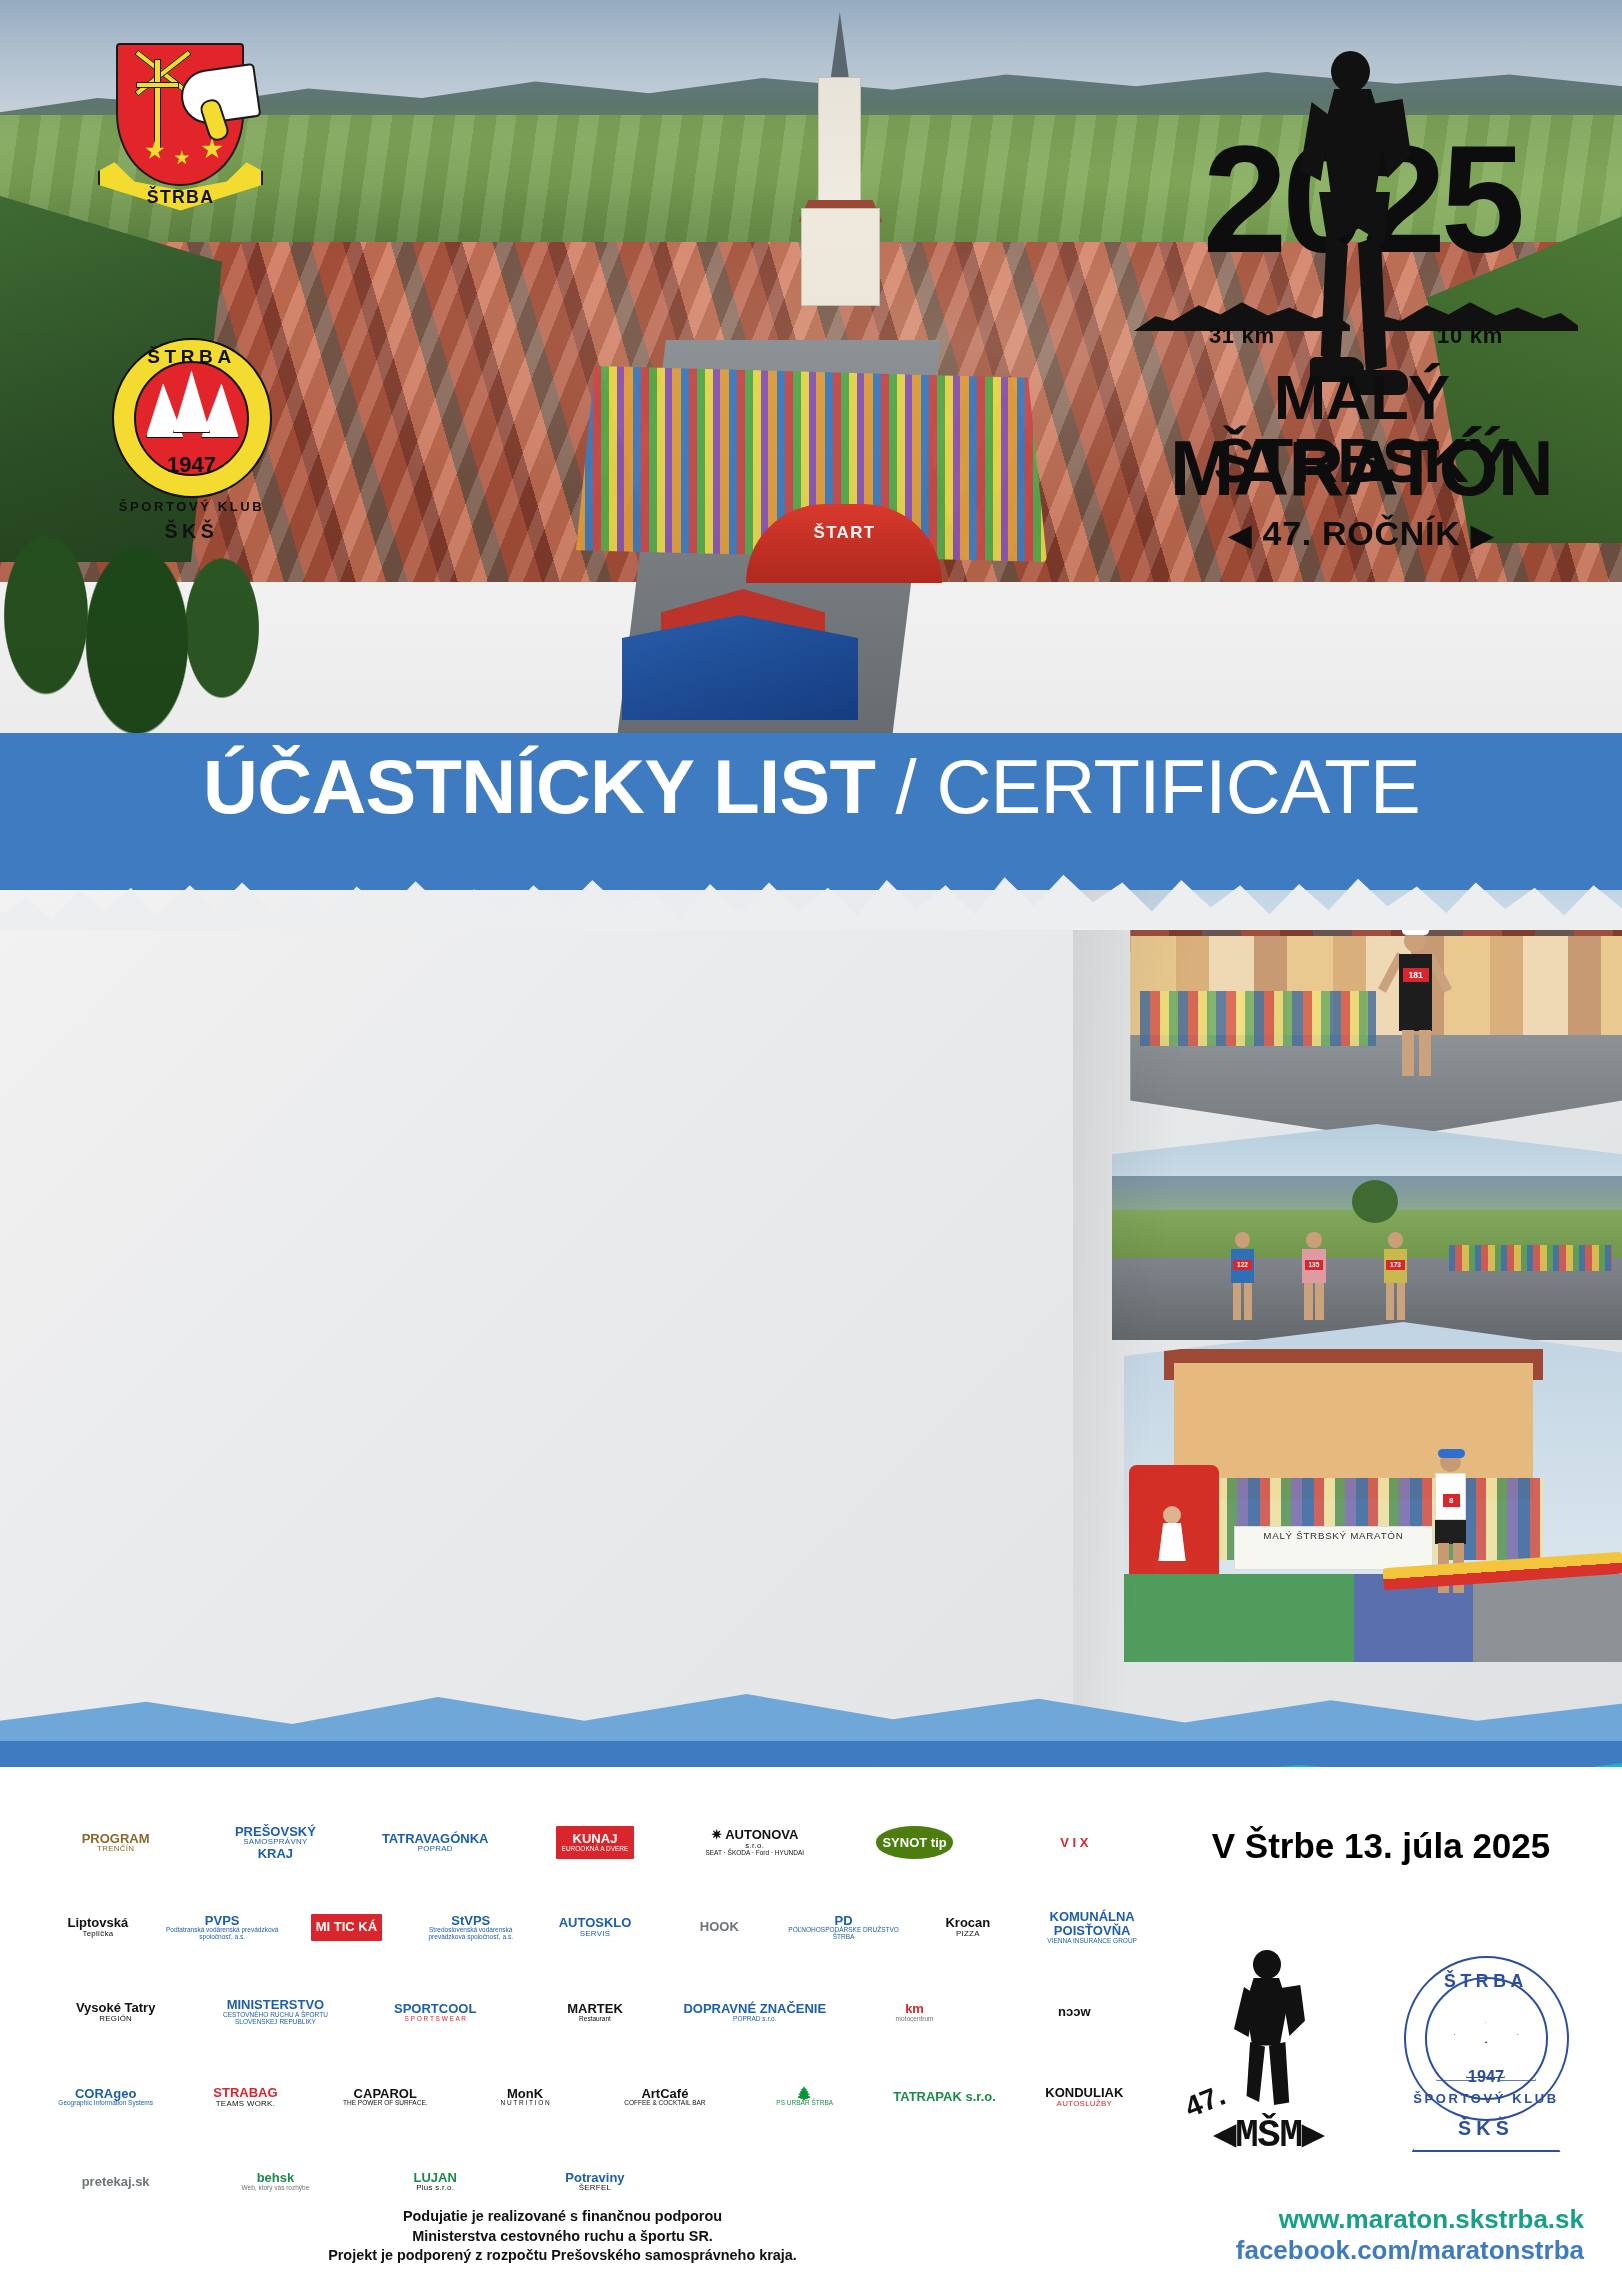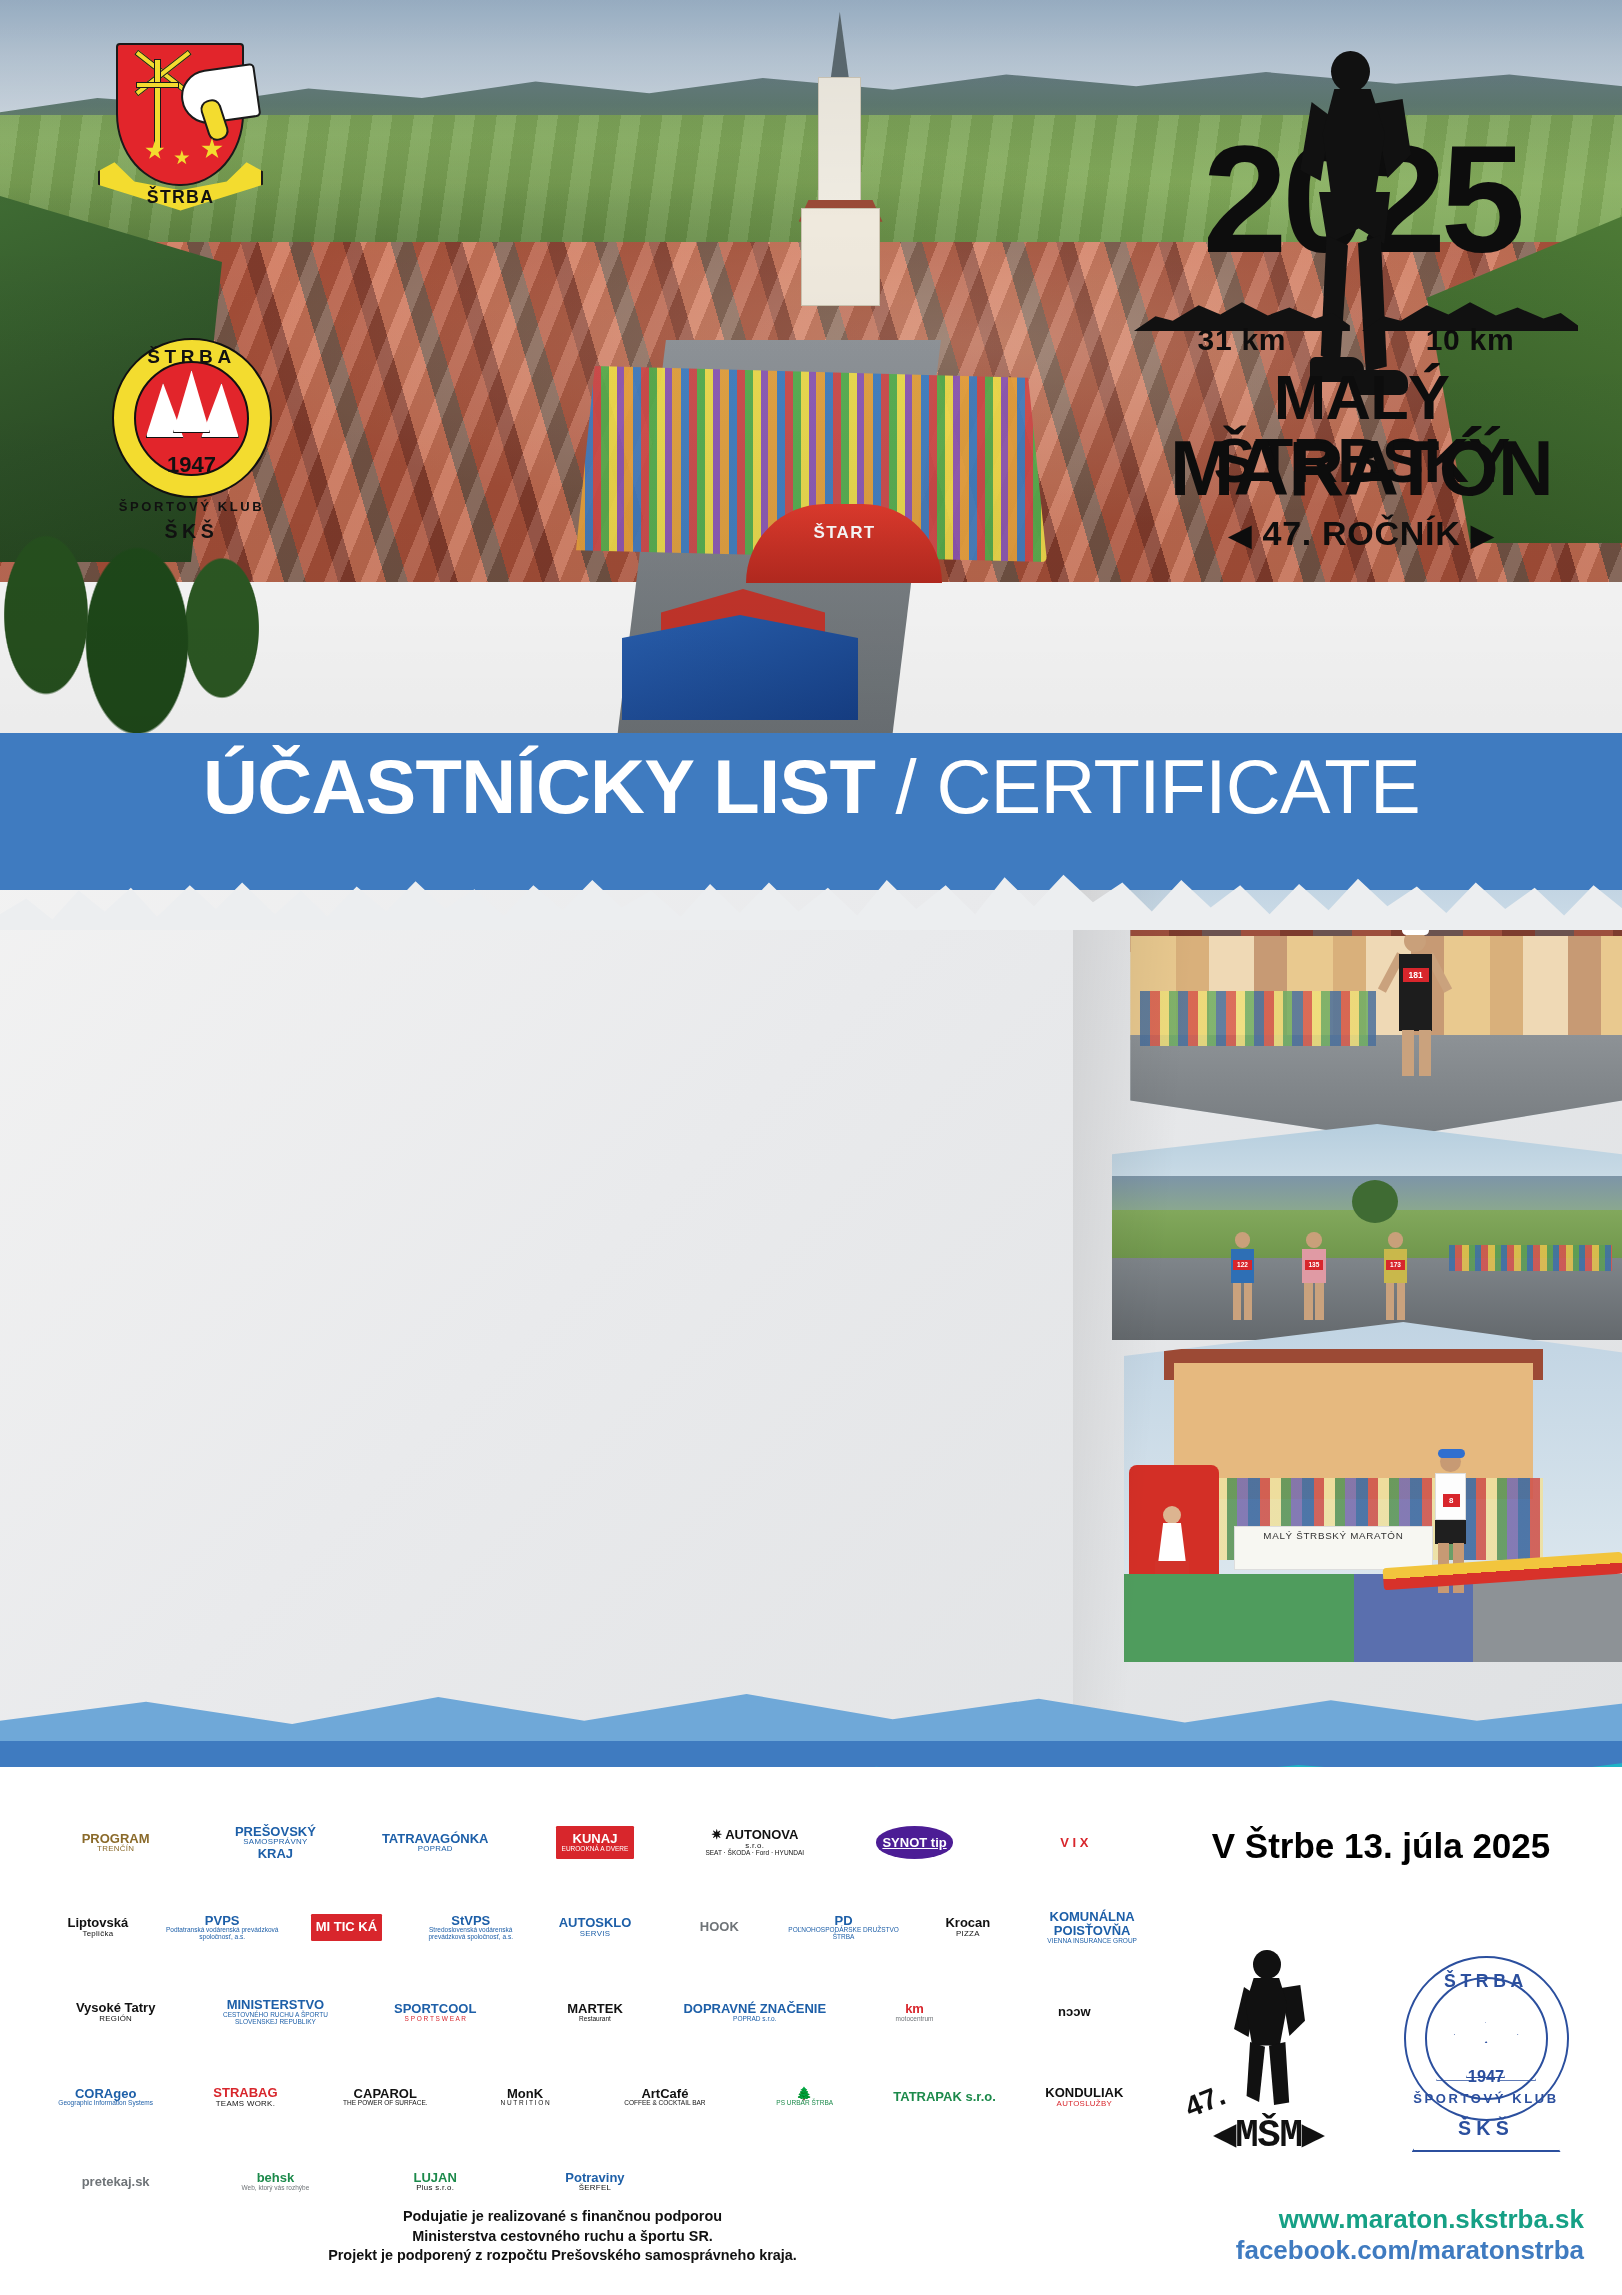--- a/index.html
+++ b/index.html
@@ -242,21 +242,21 @@
   }
   .brand .mtnL{ left:7.9px; width:216px; }
   .brand .mtnR{ left:236px; width:216px; }
   .brand .mtn .peak{
     position:absolute; left:0; top:0; width:100%; height:39px;
     background:#111;
     clip-path: polygon(0 100%,10% 62%,18% 74%,30% 34%,40% 58%,50% 26%,62% 60%,72% 40%,84% 68%,92% 54%,100% 86%,100% 100%);
   }
   .brand .mtn .km{
     position:absolute; left:0; top:31px; width:100%; text-align:center;
-    font-size:30px; font-weight:900; letter-spacing:0.7px;
+    font-size:22px; font-weight:900; letter-spacing:0.7px;
   }
   .brand .t1{
     position:absolute; left:0; top:327px; width:471px; text-align:center;
     font-size:63px; line-height:63px; font-weight:900; letter-spacing:-0.7px;
   }
   .brand .t2{
     position:absolute; left:0; top:391px; width:471px; text-align:center;
     font-size:77px; line-height:77px; font-weight:900; letter-spacing:-0.7px;
   }
   .brand .t3{
@@ -425,21 +425,21 @@
     height:73px; flex:1 1 0; min-width:0; text-align:center;
     font-size:13px; line-height:1.05; color:#1a1a1a; font-weight:bold;
     padding:1.3px 2.6px; white-space:normal; overflow:hidden;
   }
   .slogo .sub{ display:block; font-size:7.9px; font-weight:normal; letter-spacing:0.3px; }
   .slogo .tiny{ display:block; font-size:6.5px; font-weight:normal; }
   .c-blue{ color:#1d5fa8; } .c-red{ color:#d8262c; } .c-green{ color:#1c8a4b; }
   .c-dark{ color:#111; } .c-grey{ color:#6f7478; }
   .c-gold{ color:#8a6a2a; }
   .badge-red{ background:#d8262c; color:#ffffff; padding:6.5px 5.2px; border-radius:1.3px; }
-  .badge-oval{ background:#4c1d95; color:#fff; border-radius:50%/50%; padding:9.2px 6.5px;text-decoration:underline; }
+  .badge-oval{ background:#4d7c0f; color:#fff; border-radius:50%/50%; padding:9.2px 6.5px; }
 
   .footnote{
     position:absolute; left:52px; top:2207px; width:1021px; text-align:center;
     font-size:14.4px; line-height:19.6px; font-weight:bold; color:#111; z-index:11;
   }
 
   .event-date{
     position:absolute; right:39px; top:1826px; width:406px; text-align:center;
     font-size:35px; color:#000000; font-weight:bold; z-index:11;
   }

